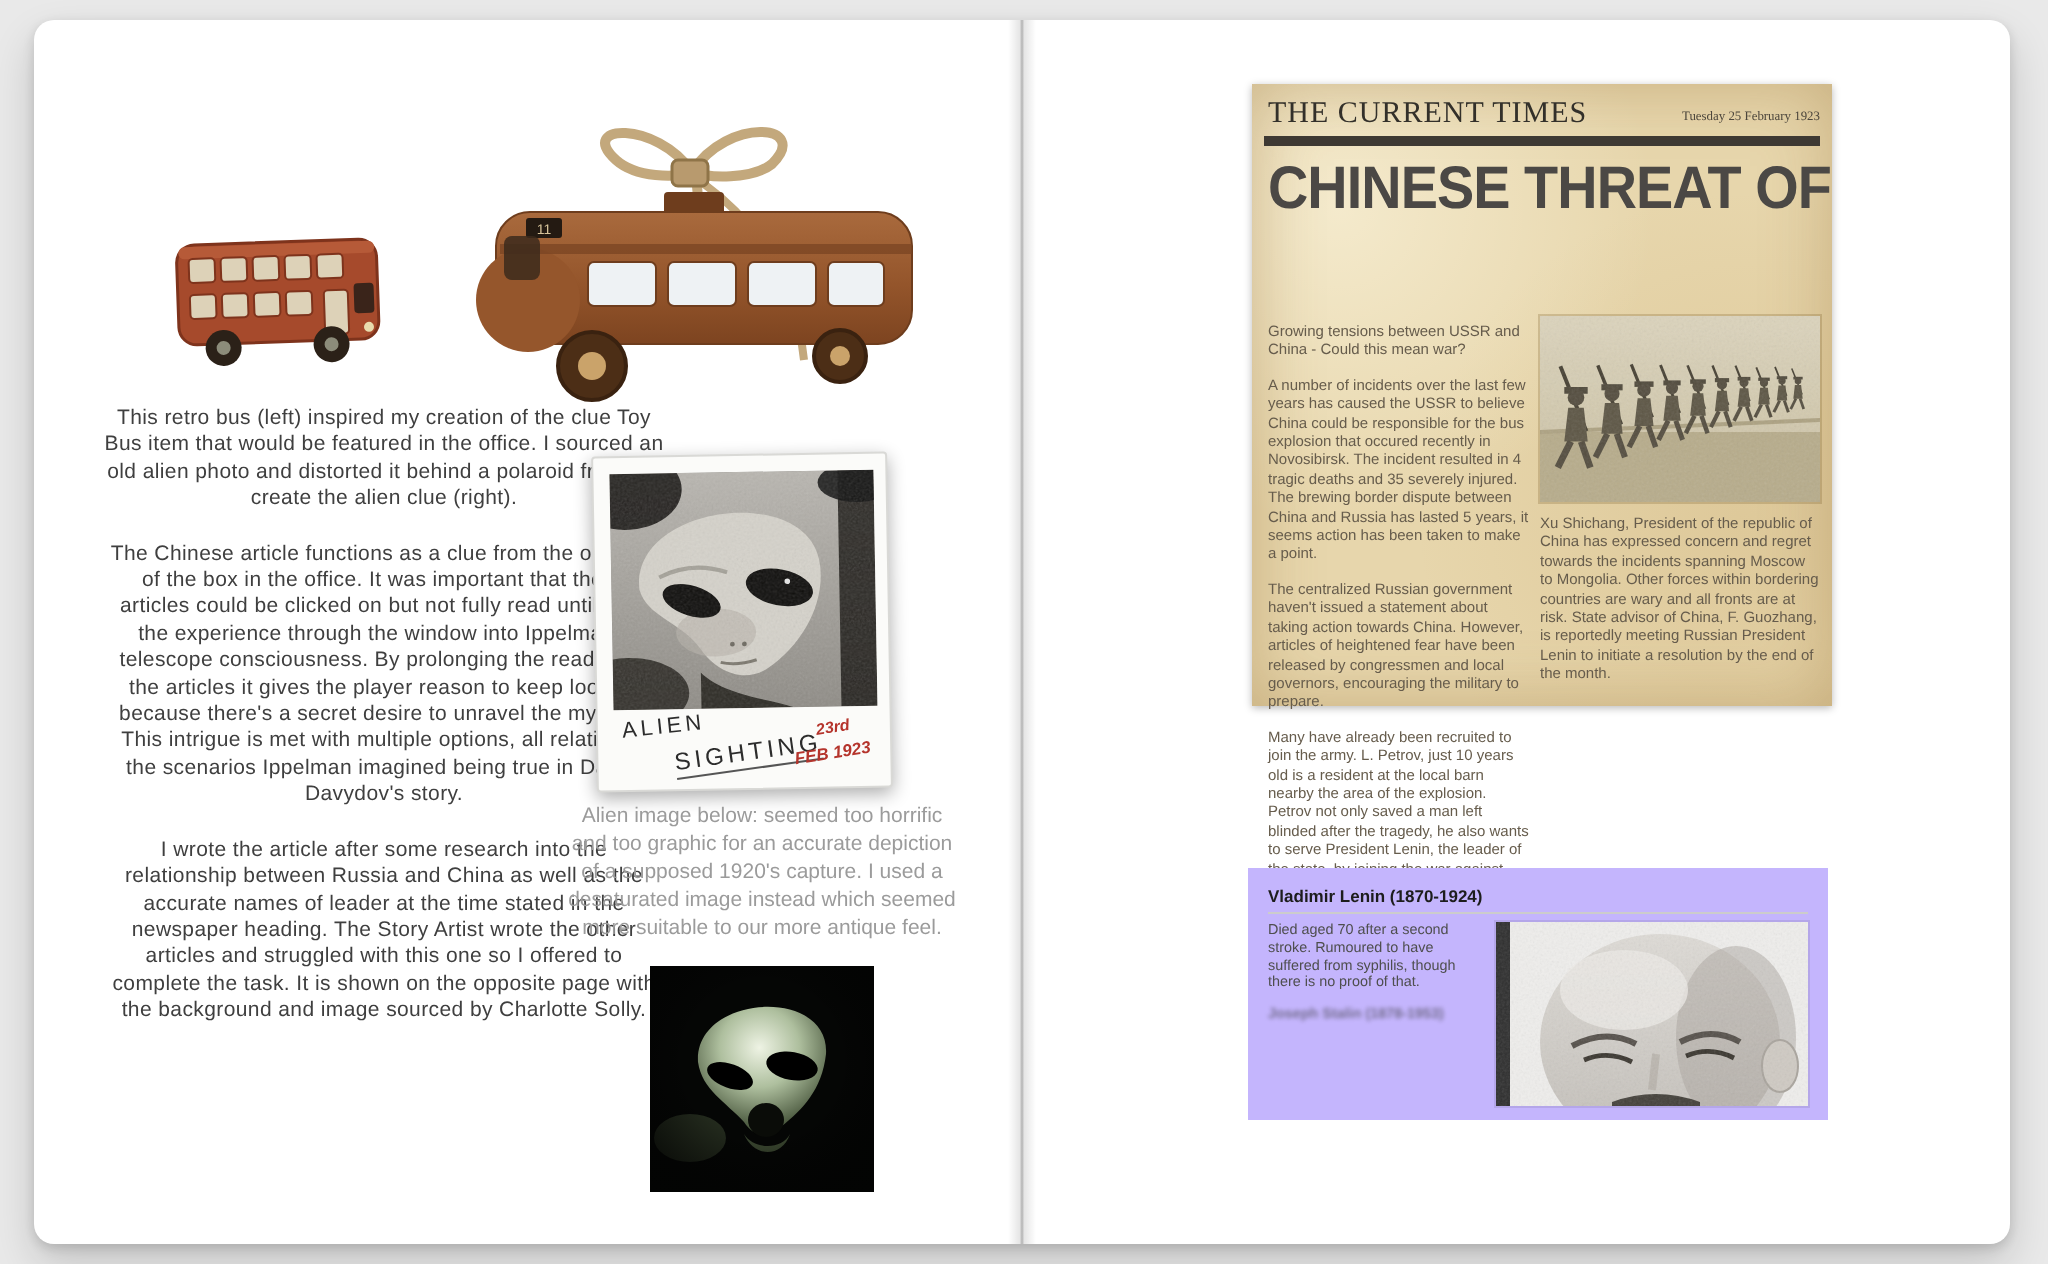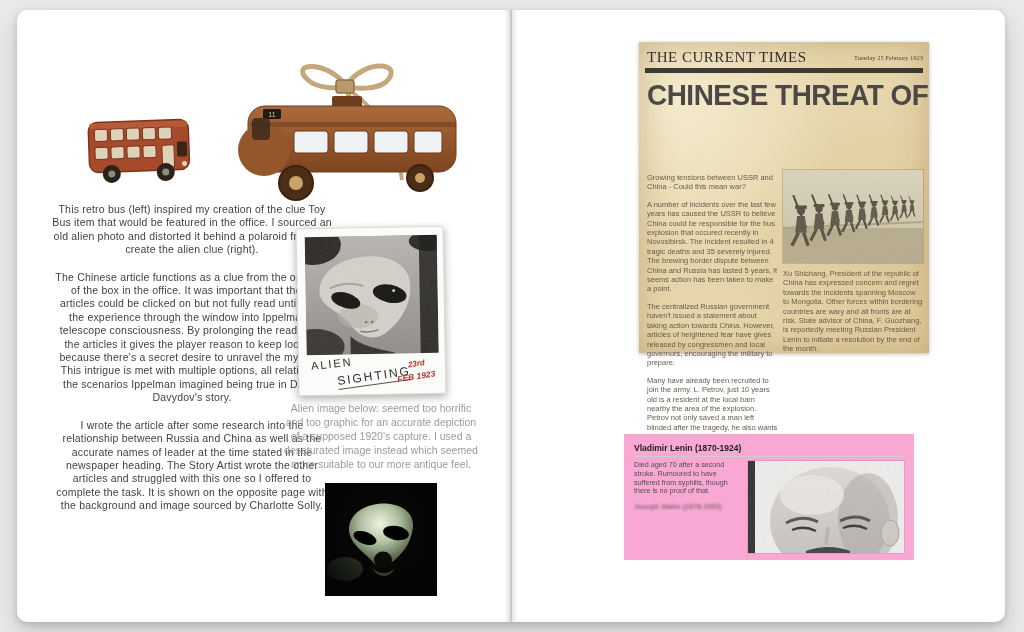--- a/index.html
+++ b/index.html
@@ -43,41 +43,41 @@
   .hand2 { position:absolute; left:30px; top:13px; font-size:12px; letter-spacing:2px; color:#2c2c2c; transform:rotate(-7deg); font-weight:500; border-bottom:1.5px solid #555; padding-bottom:1px; }
   .pdate1 { position:absolute; right:12px; top:4px; font-size:8px; font-style:italic; color:#b5342c; transform:rotate(-8deg); font-weight:bold; }
   .pdate2 { position:absolute; right:2px; top:16px; font-size:8.5px; font-style:italic; color:#b5342c; transform:rotate(-8deg); font-weight:bold; }
 
   .caption { color:#9b9b9b; text-align:center; }
   .caption-left { position:absolute; left:265px; top:391px; width:198px; font-size:10.5px; line-height:14px; }
   .alien-dark { position:absolute; left:308px; top:473px; width:112px; height:113px; }
 
   
   .newspaper {
-    position:absolute; left:128px; top:32px; width:290px; height:311px;
+    position:absolute; left:115px; top:32px; width:290px; height:311px;
     background:
       radial-gradient(circle at 15% 20%, rgba(255,250,230,.55), rgba(0,0,0,0) 45%),
       radial-gradient(circle at 85% 70%, rgba(180,140,70,.18), rgba(0,0,0,0) 50%),
       #e7d6ac;
     box-shadow:inset 0 0 34px rgba(140,100,40,.35), 0 1px 4px rgba(0,0,0,.28);
   }
   .np-head { position:absolute; left:8px; right:6px; top:6px; height:18px; }
   .masthead { font-family:"Liberation Serif", serif; font-size:15px; color:#33302a; letter-spacing:.5px; }
   .np-date { position:absolute; right:0; top:6px; font-family:"Liberation Serif", serif; font-size:7px; color:#4c463c; transform:scale(.92); transform-origin:right; }
   .np-rule { position:absolute; left:6px; right:6px; top:26px; height:5px; background:#3e3933; }
   .np-h1 { position:absolute; left:8px; top:38px; font-size:30px; font-weight:bold; color:#4b4845; line-height:1; letter-spacing:-.5px; transform:scaleX(.93); transform-origin:left; white-space:nowrap; }
   .np-h2 { position:absolute; left:8px; top:64px; font-size:47px; font-weight:bold; color:#4b4845; line-height:1; letter-spacing:3.5px; transform:scaleX(1.0); transform-origin:left; white-space:nowrap; }
   .np-cols { position:absolute; left:8px; top:116px; width:276px; display:flex; gap:5px; }
-  .np-col { font-size:7.5px; line-height:9.4px; color:#665c4c;margin-top:12px; }
+  .np-col { font-size:7.5px; line-height:9.4px; color:#665c4c; }
   .np-col-l { width:134px; padding-top:3px; }
   .np-col-r { width:140px; }
   .np-col p { margin-bottom:8px; }
   .soldiers { width:140px; height:93px; margin-bottom:6px; box-shadow:0 0 0 1px rgba(120,90,40,.25); }
 
-  .research-clip { position:absolute; left:113px; top:424px; width:290px; height:126px; background:#f9a8d4; }
+  .research-clip { position:absolute; left:113px; top:424px; width:290px; height:126px; background:#c4b5fd; }
   .rc-heading { font-size:8.5px; font-weight:bold; color:#1d1d1d; padding:9px 0 0 10px; }
   .rc-rule { margin:3px 10px 0 10px; height:1px; background:#cccccc; }
   .rc-body { display:flex; padding:4px 10px 0 10px; gap:8px; }
   .rc-text { width:114px; font-size:7.2px; line-height:8.8px; color:#4e4e4e; }
   .rc-text p { margin-bottom:7px; }
   .rc-trunc { font-weight:bold; filter:blur(1.1px); opacity:.55; color:#333; }
   .lenin { width:156px; height:92px; box-shadow:0 0 0 1px rgba(0,0,0,.08); }
 
   .caption-right { position:absolute; left:105px; top:550px; width:310px; font-size:11px; line-height:15px; }
 </style>
@@ -232,21 +232,21 @@
         <span class="masthead">THE CURRENT TIMES</span>
         <span class="np-date">Tuesday 25 February 1923</span>
       </div>
       <div class="np-rule"></div>
       <div class="np-h1">CHINESE THREAT OF</div>
 
       <div class="np-cols">
         <div class="np-col np-col-l">
           <p>Growing tensions between USSR and China - Could this mean war?</p>
           <p>A number of incidents over the last few years has caused the USSR to believe China could be responsible for the bus explosion that occured recently in Novosibirsk. The incident resulted in 4 tragic deaths and 35 severely injured. The brewing border dispute between China and Russia has lasted 5 years, it seems action has been taken to make a point.</p>
-          <p>The centralized Russian government haven't issued a statement about taking action towards China. However, articles of heightened fear have gives released by congressmen and local governors, encouraging the military to prepare.</p>
+          <p>The centralized Russian government haven't issued a statement about taking action towards China. However, articles of heightened fear have been released by congressmen and local governors, encouraging the military to prepare.</p>
           <p>Many have already been recruited to join the army. L. Petrov, just 10 years old is a resident at the local barn nearby the area of the explosion. Petrov not only saved a man left blinded after the tragedy, he also wants to serve President Lenin, the leader of the state, by joining the war against terrorism.</p>
         </div>
         <div class="np-col np-col-r">
           <div class="soldiers">
             <svg viewBox="0 0 140 93" width="140" height="93">
               <defs>
                 <linearGradient id="sky" x1="0" y1="0" x2="0" y2="1">
                   <stop offset="0" stop-color="#ddd6c2"></stop>
                     <stop offset="1" stop-color="#c9c0a4"></stop>
                 </linearGradient>

